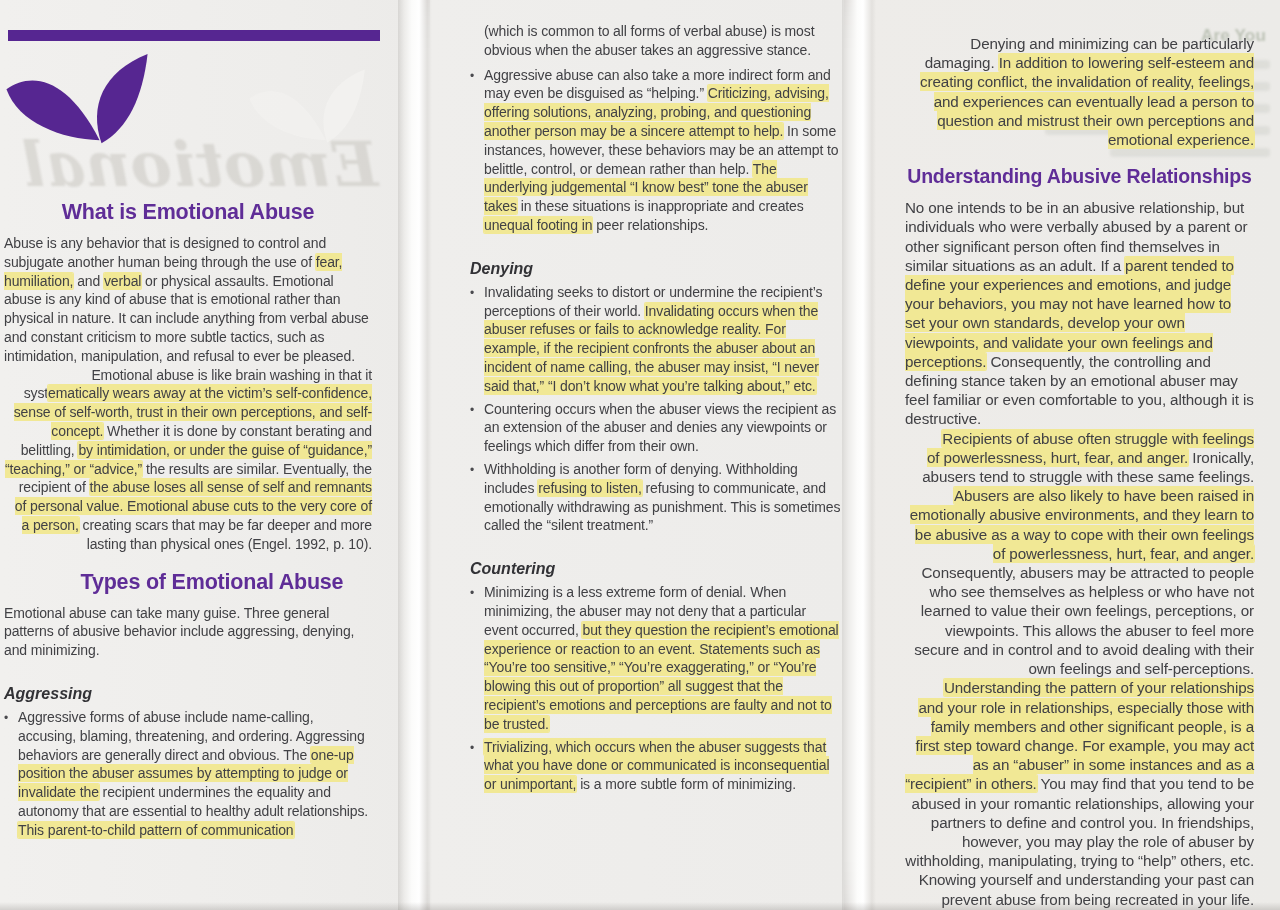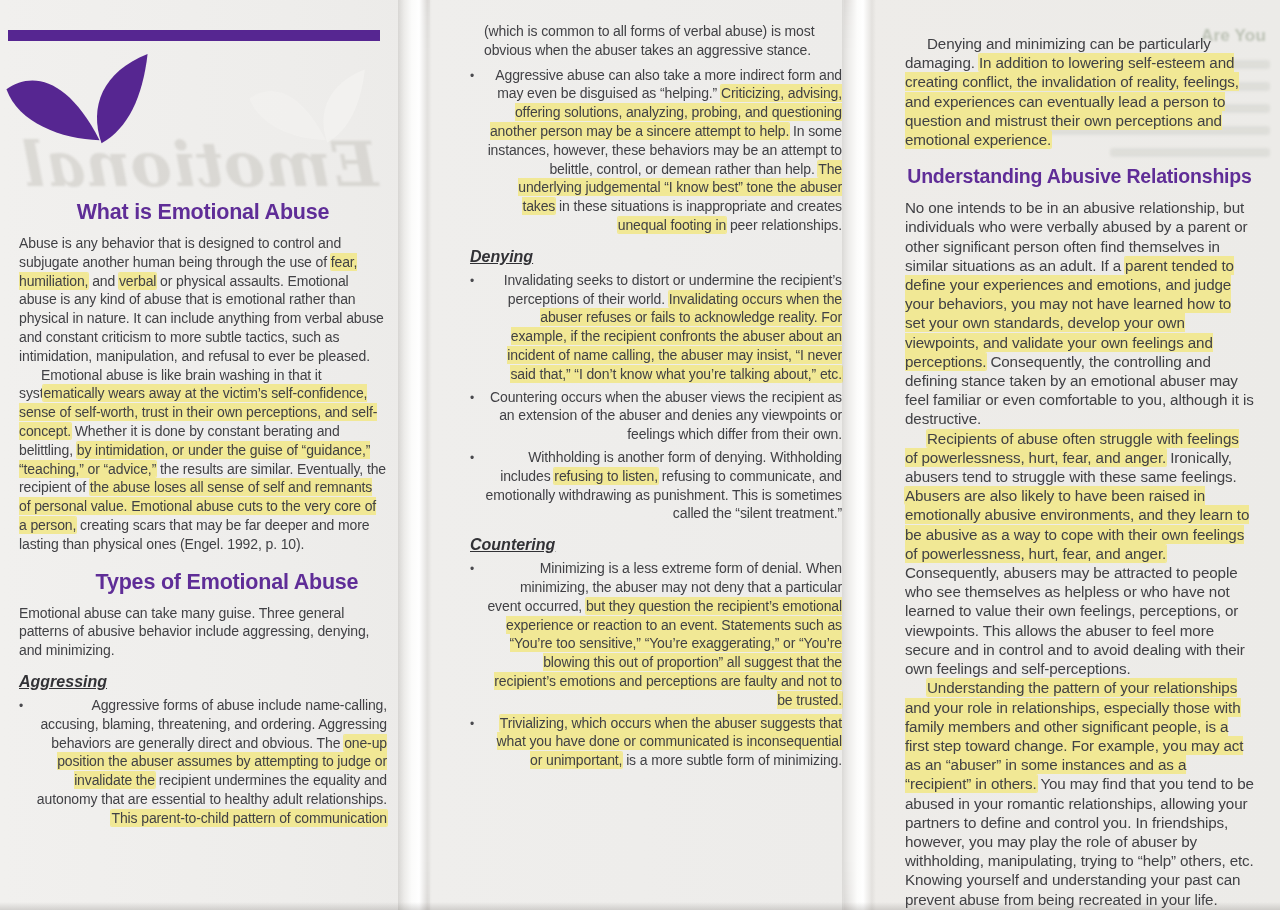--- a/index.html
+++ b/index.html
@@ -26,32 +26,32 @@
   .logo{position:absolute;left:3px;top:52px;width:150px;height:98px;}
   .ghost-leaf{position:absolute;left:248px;top:58px;width:120px;height:110px;opacity:.55;}
   .watermark{
     position:absolute;left:-10px;top:128px;width:420px;
     font-family:"DejaVu Serif",serif;font-style:italic;font-weight:bold;
     font-size:62px;color:rgba(185,182,174,.38);
     transform:scaleX(-1);text-align:center;filter:blur(1.2px);
     pointer-events:none;
   }
 
-  .lcontent{position:absolute;left:19px;top:200px;width:368px;}
+  .lcontent{position:absolute;left:4px;top:200px;width:368px;}
   .ccontent{position:absolute;left:40px;top:22px;width:372px;}
   .rcontent{position:absolute;left:43px;top:34px;width:349px;}
 
   .h-purple{font-size:21.5px;font-weight:bold;color:#5f2d97;margin:0 0 9px 0;letter-spacing:-.2px;text-align:center;}
   .h-purple.right{font-size:19.5px;margin:16px 0 10px 0;}
-  .sub{font-size:16px;font-weight:bold;font-style:italic;color:#323236;margin:13px 0 5px 0;text-decoration:underline;}
+  .sub{font-size:16px;font-weight:bold;font-style:italic;color:#323236;margin:25px 0 5px 0;}
 
   .body{font-size:14px;line-height:18.8px;letter-spacing:-.12px;margin:0;}
   .panel-right .body{font-size:15.2px;line-height:19.2px;}
-  .ind{text-indent:22px;}
-  .bullet{position:relative;padding-left:14px;margin:4px 0 0 0;text-align:right;}
+  .ind{text-indent:22px;text-align:right;}
+  .bullet{position:relative;padding-left:14px;margin:4px 0 0 0;}
   .bullet::before{content:"\2022";position:absolute;left:0;top:1px;font-size:12px;color:#4a4a4e;}
   .hang{padding-left:14px;}
 
   .hl{background:#f1e895;box-shadow:0 0 0 1px #f1e895;border-radius:1px;}
 
   
   .ghost-right-text{
     position:absolute;right:14px;top:26px;font-size:17px;font-weight:bold;
     color:rgba(150,160,140,.55);filter:blur(1px);letter-spacing:.2px;
   }

